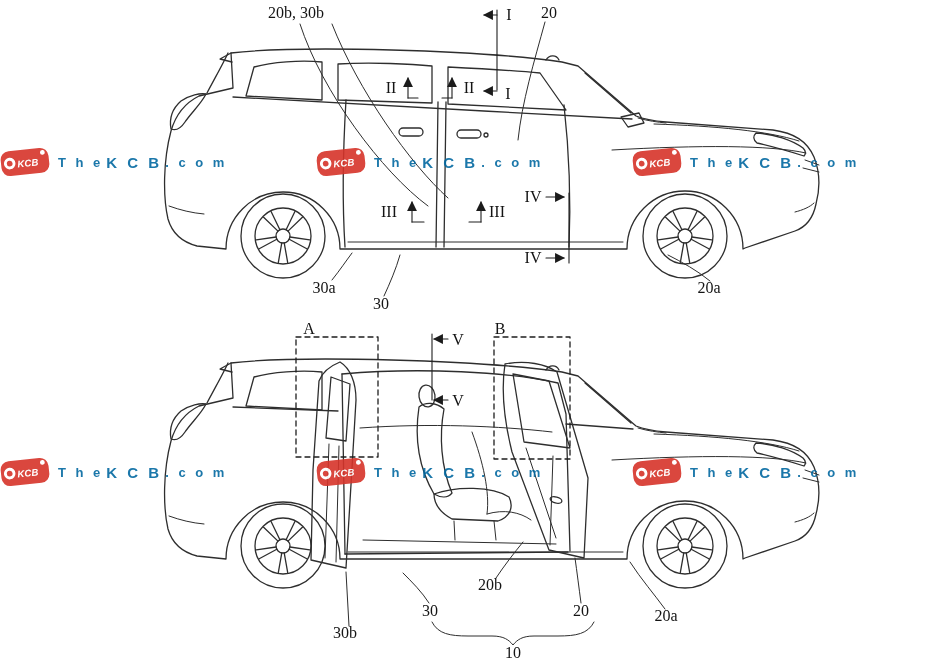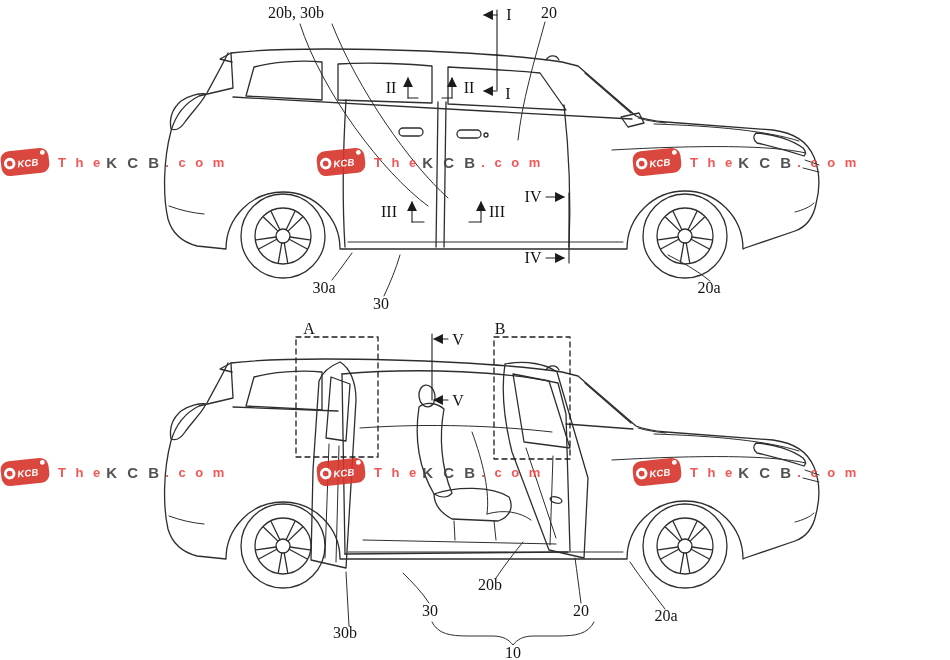--- a/index.html
+++ b/index.html
@@ -7,22 +7,22 @@
   .page{position:relative;width:764px;height:660px;background:#fff}
   svg.art{position:absolute;top:0;left:0}
   .draw{fill:none;stroke:#2e2e2e;stroke-width:1.3;stroke-linecap:round;stroke-linejoin:round}
   .thin{stroke-width:1}
   .lbl{font-family:"Liberation Serif",serif;font-size:16px;fill:#141414;stroke:none}
   .dashbox{fill:none;stroke:#1e1e1e;stroke-width:1.3;stroke-dasharray:5 4}
   .secline{fill:none;stroke:#1e1e1e;stroke-width:1.1}
   .wm-row{position:absolute;left:0;width:950px;height:32px;display:flex;opacity:.9}
   .wm{width:316px;display:flex;align-items:center;white-space:nowrap}
   .wm-logo{transform:rotate(-6deg);margin-right:8px;flex:0 0 auto}
-  .wm-the,.wm-com{color:#ef4444;font-weight:bold;font-size:13px;letter-spacing:3px}
-  .wm-kcb{color:#404040;font-weight:bold;font-size:15px;letter-spacing:3px;margin:0 3px}
+  .wm-the,.wm-com{color:#0369a1;font-weight:bold;font-size:13px;letter-spacing:3px}
+  .wm-kcb{color:#0369a1;font-weight:bold;font-size:15px;letter-spacing:3px;margin:0 3px}
 </style>
 </head>
 <body>
 
 <div class="page">
 
 <svg class="art" width="950" height="660" viewBox="0 0 950 660">
   <defs>
     <marker id="ah" viewBox="0 0 10 10" refX="9" refY="5" markerWidth="9" markerHeight="9" orient="auto-start-reverse">
       <path d="M0,0 L10,5 L0,10 Z" fill="#1b1b1b"></path>

